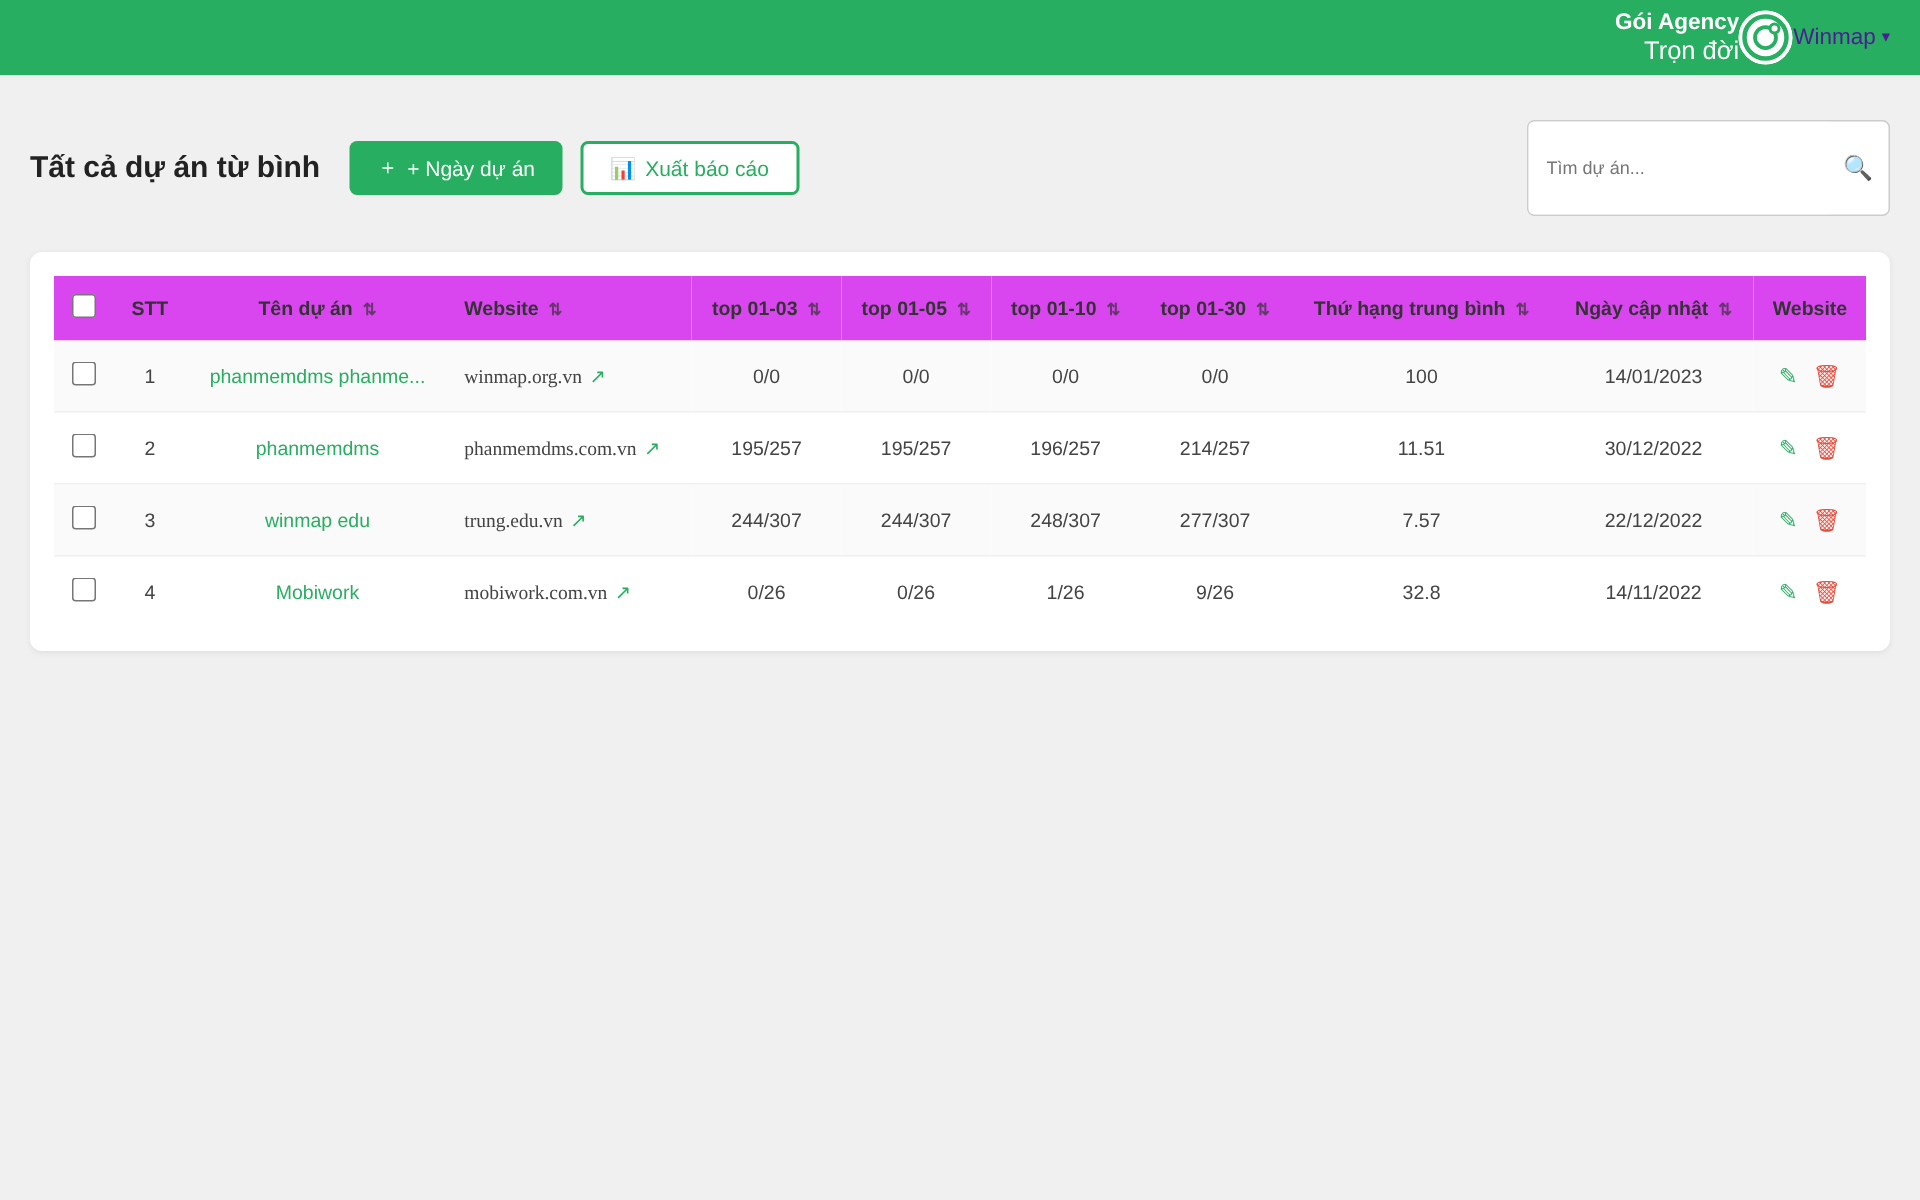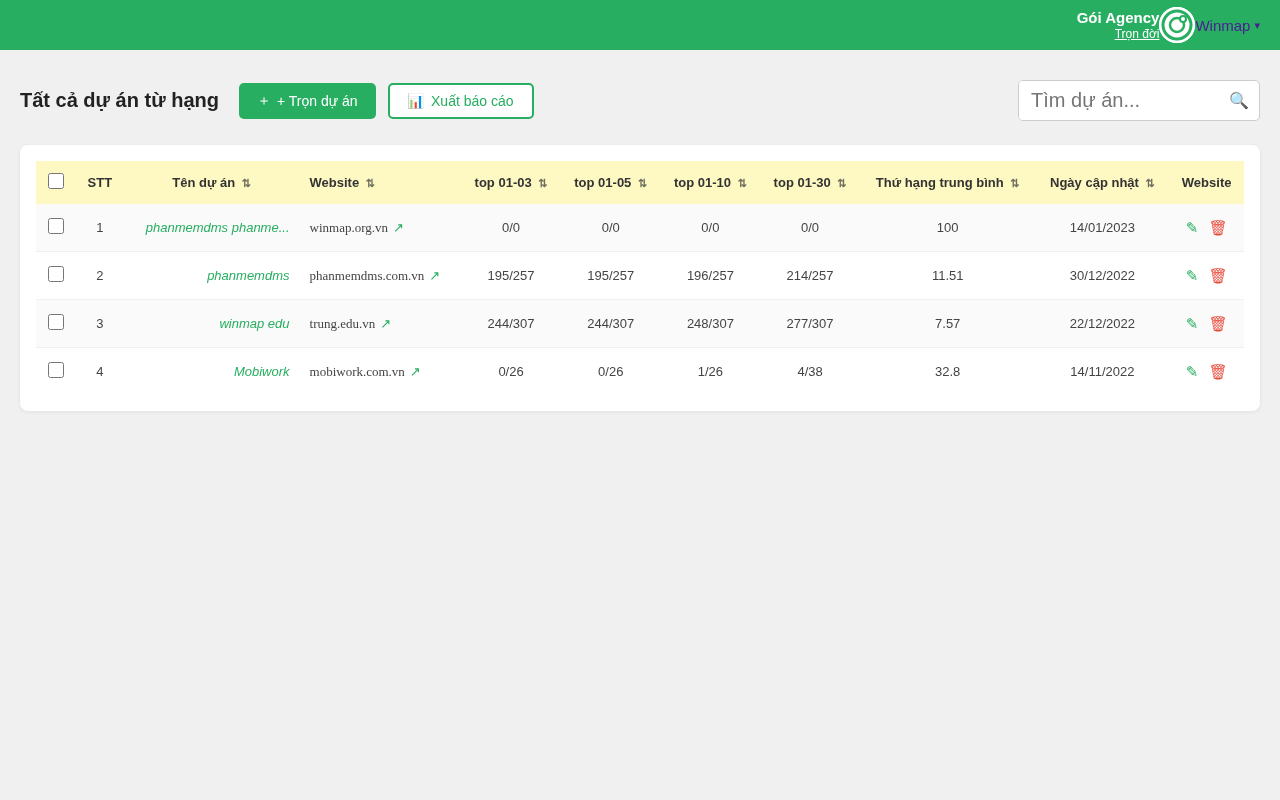--- a/index.html
+++ b/index.html
@@ -22,22 +22,21 @@
     .header-plan {
       text-align: right;
       color: white;
       line-height: 1.2;
     }
     .header-plan .plan-name {
       font-weight: bold;
       font-size: 15px;
     }
     .header-plan .plan-sub {
-      font-size: 12px;
-      text-decoration: underline;
+      font-size: 17px;
     }
     .header-logo {
       width: 36px;
       height: 36px;
       background: white;
       border-radius: 50%;
       display: flex;
       align-items: center;
       justify-content: center;
       font-weight: bold;
@@ -103,22 +102,22 @@
       display: flex;
       align-items: center;
       border: 1px solid #ccc;
       border-radius: 5px;
       background: white;
       overflow: hidden;
     }
     .search-input {
       border: none;
       outline: none;
-      padding: 8px 12px;
-      font-size: 20px;
+      padding: 24px 12px;
+      font-size: 12px;
       width: 200px;
       color: #999;
     }
     .search-btn {
       background: none;
       border: none;
       padding: 8px 10px;
       cursor: pointer;
       color: #555;
       font-size: 16px;
@@ -130,21 +129,21 @@
       border-radius: 8px;
       padding: 16px;
       box-shadow: 0 1px 4px rgba(0,0,0,0.07);
     }
 
     table {
       width: 100%;
       border-collapse: collapse;
     }
     thead tr {
-      background: #fef9c3;
+      background: #d946ef;
     }
     thead th {
       padding: 12px 10px;
       text-align: center;
       font-weight: 600;
       font-size: 13px;
       color: #333;
       white-space: nowrap;
     }
     thead th:nth-child(3) { text-align: center; }
@@ -156,21 +155,21 @@
     tbody tr:last-child { border-bottom: none; }
     tbody tr:nth-child(odd) { background: #fafafa; }
     tbody tr:nth-child(even) { background: white; }
 
     tbody td {
       padding: 14px 10px;
       text-align: center;
       font-size: 13px;
       color: #444;
     }
-    tbody td.name-cell { text-align: right; font-style: italic; }
+    tbody td.name-cell { text-align: center; }
     tbody td.website-cell { text-align: left; font-family: Liberation Serif, serif; }
 
     .project-name {
       color: #27ae60;
       cursor: pointer;
       font-weight: 500;
     }
 
     .website-link {
       display: flex;
@@ -247,24 +246,24 @@
     <div class="header-user">
       <span>Winmap</span>
       <span class="chevron-down">▾</span>
     </div>
   </div>
 </div>
 
 <div class="main">
 
   <div class="topbar">
-    <h1 class="page-title">Tất cả dự án từ hạng</h1>
+    <h1 class="page-title">Tất cả dự án từ bình</h1>
     <button class="btn-add">
       <span>＋</span>
-      <span>+ Trọn dự án</span>
+      <span>+ Ngày dự án</span>
     </button>
     <button class="btn-export">
       <span>📊</span>
       <span>Xuất báo cáo</span>
     </button>
     <div class="search-box">
       <input class="search-input" type="text" placeholder="Tìm dự án..." style="">
       <button class="search-btn">
         <span>🔍</span>
       </button>
@@ -382,21 +381,21 @@
     </td>
     <td class="website-cell">
       <span class="website-link">
         <span>mobiwork.com.vn</span>
         <span class="ext-link-icon">↗</span>
       </span>
     </td>
     <td>0/26</td>
     <td>0/26</td>
     <td>1/26</td>
-    <td>4/38</td>
+    <td>9/26</td>
     <td>32.8</td>
     <td>14/11/2022</td>
     <td>
       <div class="action-cell">
         <span class="edit-icon" title="Edit">✎</span>
         <span class="delete-icon" title="Delete">🗑</span>
       </div>
     </td>
   </tr>
         </tbody>

